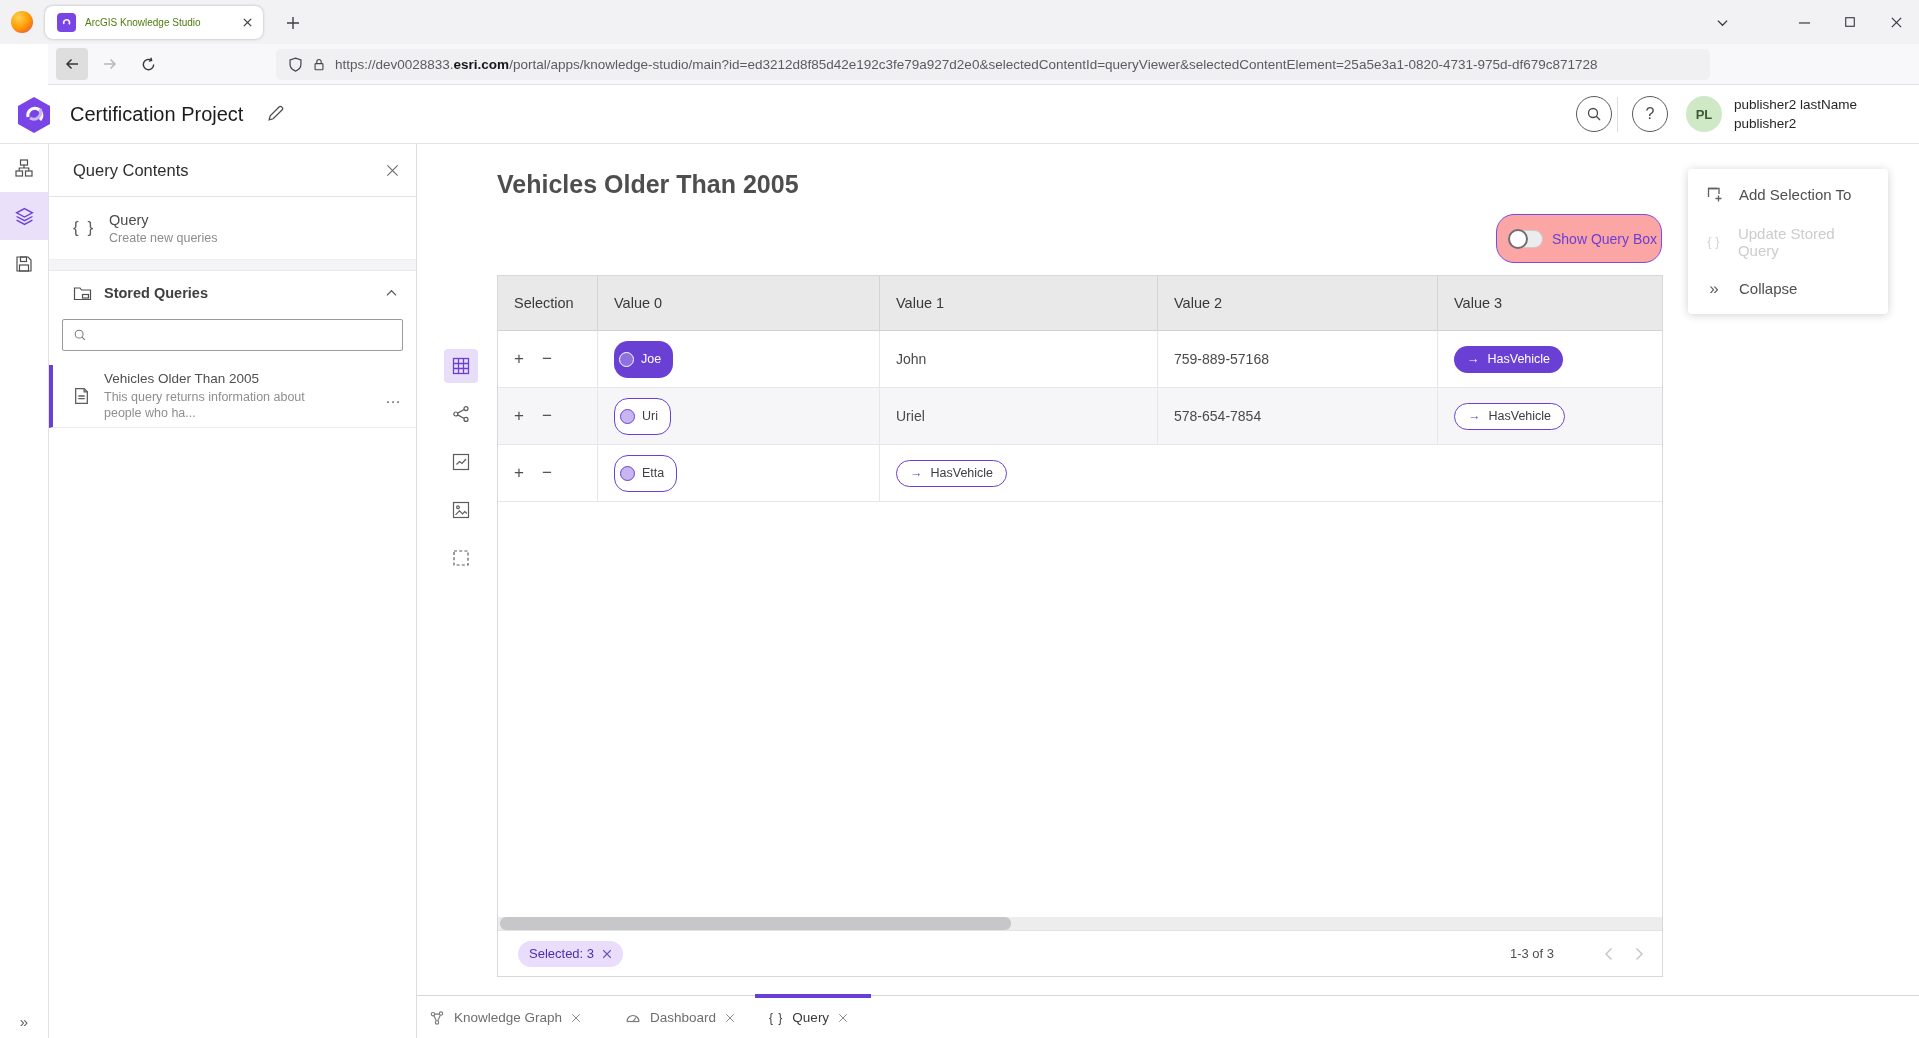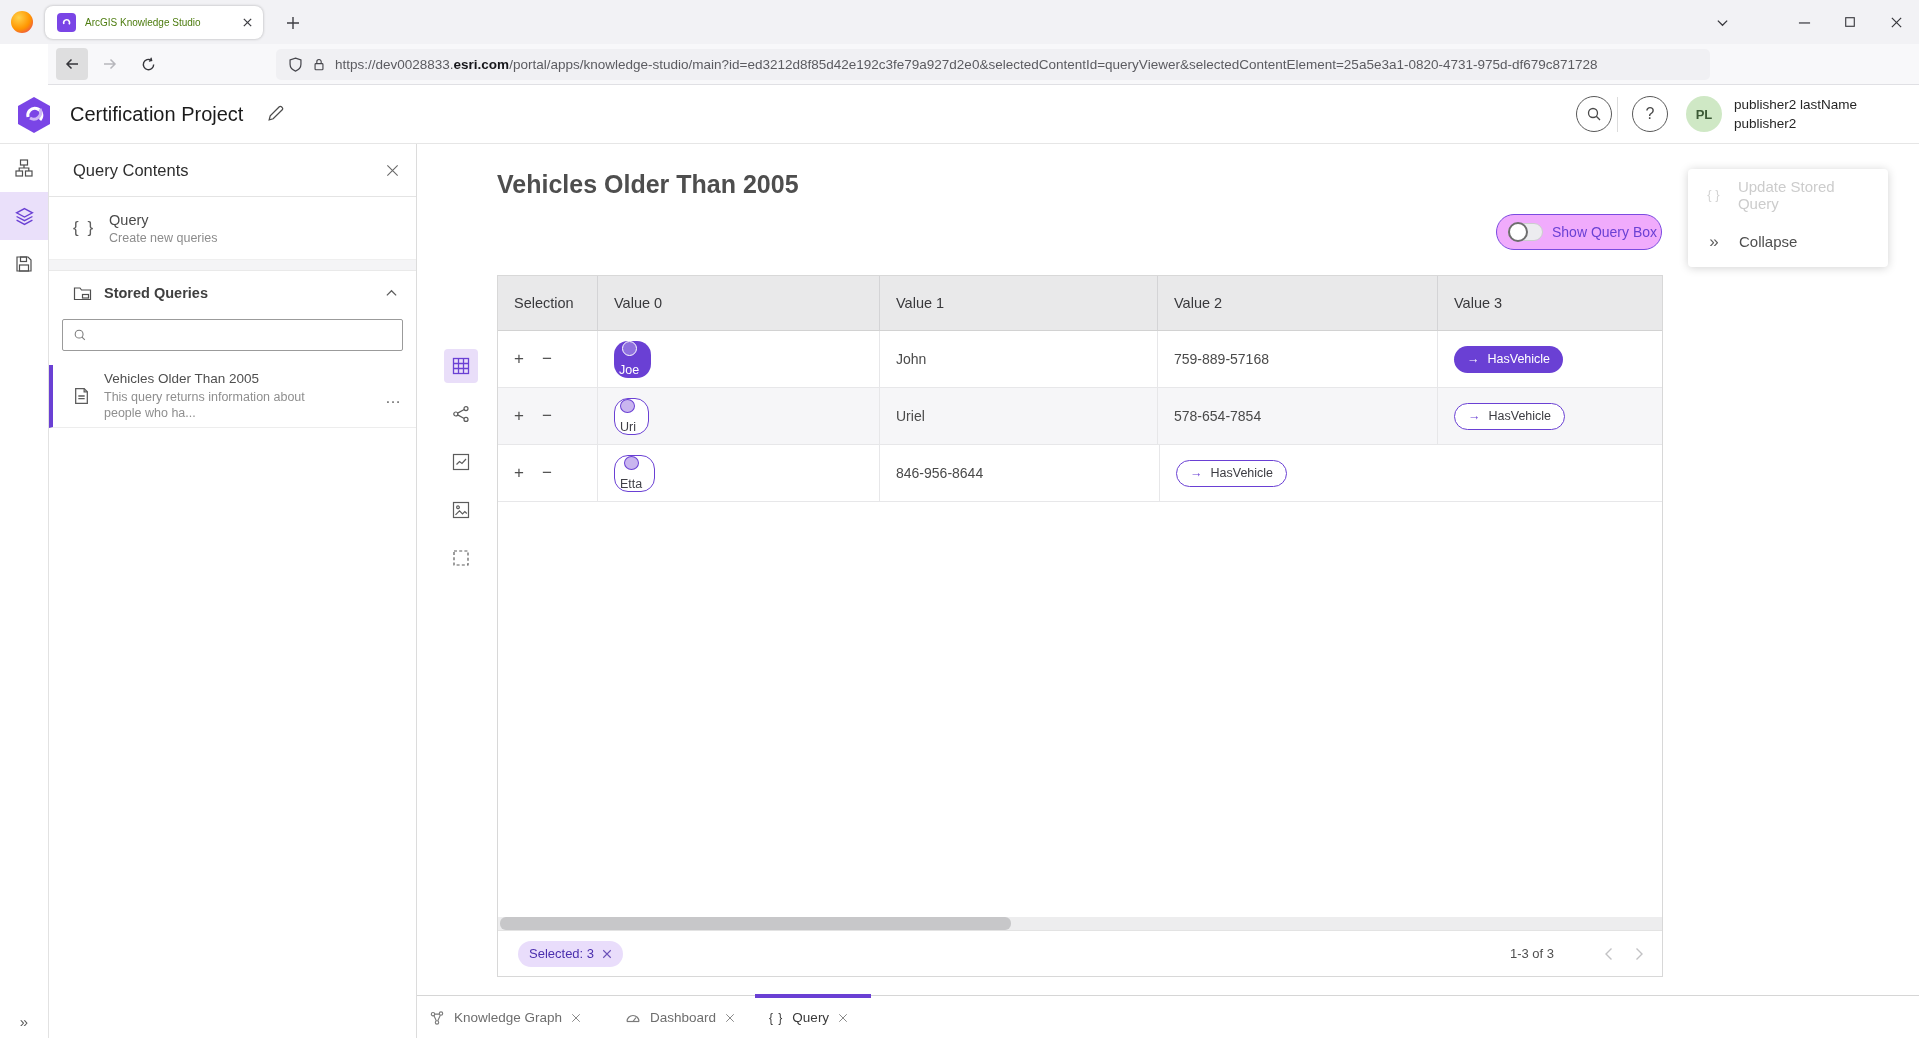--- a/index.html
+++ b/index.html
@@ -77,22 +77,22 @@
 
   .main { position:absolute; left:417px; top:144px; width:1502px; height:894px; background:#fff; }
 
   
   .vtool { position:absolute; left:27px; top:205px; display:flex; flex-direction:column; gap:14px; }
   .vtool .vbtn { width:34px; height:34px; display:flex; align-items:center; justify-content:center; color:#5c5c5c; border-radius:4px; }
   .vtool .vbtn.sel { background:#e9def9; color:#6a40d4; }
 
   .m-title { position:absolute; left:80px; top:26px; font-size:25px; font-weight:bold; color:#4e4e4e; }
   .m-desc { position:absolute; left:80px; top:83px; font-size:14.5px; color:#454545; }
-  .toggle-pill { position:absolute; left:1079px; top:70px; width:166px; height:36px; border:1.5px solid #7b4be0;
-                 border-radius:18px; display:flex; align-items:center; padding-left:11px; background:#f0abfc; }
+  .toggle-pill { position:absolute; left:1079px; top:70px; width:166px; height:49px; border:1.5px solid #7b4be0;
+                 border-radius:18px; display:flex; align-items:center; padding-left:11px; background:#fca5a5; }
   .tg-track { width:35px; height:18px; border-radius:9px; background:#ececef; border:1px solid #cccccf; position:relative; }
   .tg-knob { position:absolute; left:-1px; top:-2px; width:20px; height:20px; border-radius:50%; background:#fff; border:2px solid #6e6e6e; }
   .tg-label { margin-left:9px; font-size:14px; color:#6a40d4; }
 
   
   .ctxmenu { position:absolute; left:1688px; top:169px; width:200px; background:#fff; border-radius:4px;
              box-shadow:0 1px 10px rgba(0,0,0,.18); padding:2px 0; z-index:5; }
   .ctxmenu .mi { height:47px; display:flex; align-items:center; padding:0 16px; gap:15px; font-size:15px; color:#4f4f4f; }
   .ctxmenu .mi .mic { width:20px; color:#5f5f5f; display:flex; justify-content:center; }
   .ctxmenu .mi.disabled { color:#ccc; }
@@ -104,21 +104,21 @@
           display:flex; flex-direction:column; background:#fff; }
   .thead { height:55px; background:#e9e9ea; border-bottom:1px solid #d2d2d2; display:flex; flex:0 0 auto; }
   .th { display:flex; align-items:center; padding-left:16px; font-size:14.5px; color:#39393c; border-right:1px solid #d4d4d6; }
   .c0 { width:100px; flex:0 0 auto; } .c1 { width:282px; flex:0 0 auto; } .c2 { width:278px; flex:0 0 auto; }
   .c3 { width:280px; flex:0 0 auto; } .c4 { flex:1; border-right:none !important; }
   .trow { height:57px; display:flex; flex:0 0 auto; border-bottom:1px solid #e7e7e9; }
   .trow.alt { background:#f6f6f8; }
   .td { display:flex; align-items:center; padding-left:16px; font-size:14px; color:#4a4a4a; border-right:1px solid #e7e7e9; }
   .selcell { gap:18px; color:#4f4f4f; font-size:17px; }
   .selcell span { cursor:default; }
-  .pill { height:37px; border-radius:14px; display:inline-flex; align-items:center; padding:0 12px 0 5px; font-size:12.5px; gap:7px;flex-direction:column; }
+  .pill { height:37px; border-radius:14px; display:inline-flex; align-items:center; padding:0 12px 0 5px; font-size:12.5px; gap:7px; }
   .pill .dot { width:15px; height:15px; border-radius:50%; }
   .pill.fill { background:#6a40d4; color:#fff; }
   .pill.fill .dot { border:1.5px solid #fff; background:rgba(255,255,255,.25); }
   .pill.line { border:1.5px solid #6a40d4; background:#fff; color:#3f3f46; }
   .pill.line .dot { border:1.5px solid #6a40d4; background:#c9b5ef; }
   .relpill { height:27px; border-radius:14px; display:inline-flex; align-items:center; padding:0 13px; font-size:12.5px; gap:8px; }
   .relpill.fill { background:#6a40d4; color:#fff; }
   .relpill.line { border:1.5px solid #6a40d4; background:#fff; color:#3c3c42; }
   .relpill.line .arr { color:#6a40d4; }
   .tbody-empty { flex:1; }
@@ -456,21 +456,20 @@
         <div class="td c0 selcell">
           <span>+</span>
           <span>−</span>
         </div>
         <div class="td c1">
             <span class="pill line">
               <span class="dot"></span>
               <span>Etta</span>
             </span>
           </div>
-        <div class="td c3">846-956-8644</div>
         <div class="td c4">
             <span class="relpill line">
               <span class="arr">→</span>
               <span>HasVehicle</span>
             </span>
           </div>
       </div>
 
       <div class="tbody-empty"></div>
 
@@ -541,20 +540,30 @@
         <span class="tclose">
           <svg width="10" height="10" viewBox="0 0 12 12">
               <path d="M1.5 1.5 L10.5 10.5 M10.5 1.5 L1.5 10.5" stroke="currentColor" stroke-width="1.2" fill="none"></path>
             </svg>
         </span>
       </div>
     </div>
   </div>
 
   <div class="ctxmenu">
+    <div class="mi">
+      <span class="mic">
+        <svg width="17" height="17" viewBox="0 0 17 17" fill="none" stroke="currentColor" stroke-width="1.3">
+            <path d="M11 2.5 H2.5 V11"></path>
+            <path d="M2.5 2.5 H13 V8"></path>
+            <path d="M12.5 9.5 v6 M9.5 12.5 h6"></path>
+          </svg>
+      </span>
+      <span>Add Selection To</span>
+    </div>
     <div class="mi disabled">
       <span class="mic" style="font-size:13px;">{ }</span>
       <span>Update Stored Query</span>
     </div>
     <div class="mi">
       <span class="mic guillemet">»</span>
       <span>Collapse</span>
     </div>
   </div>
 

